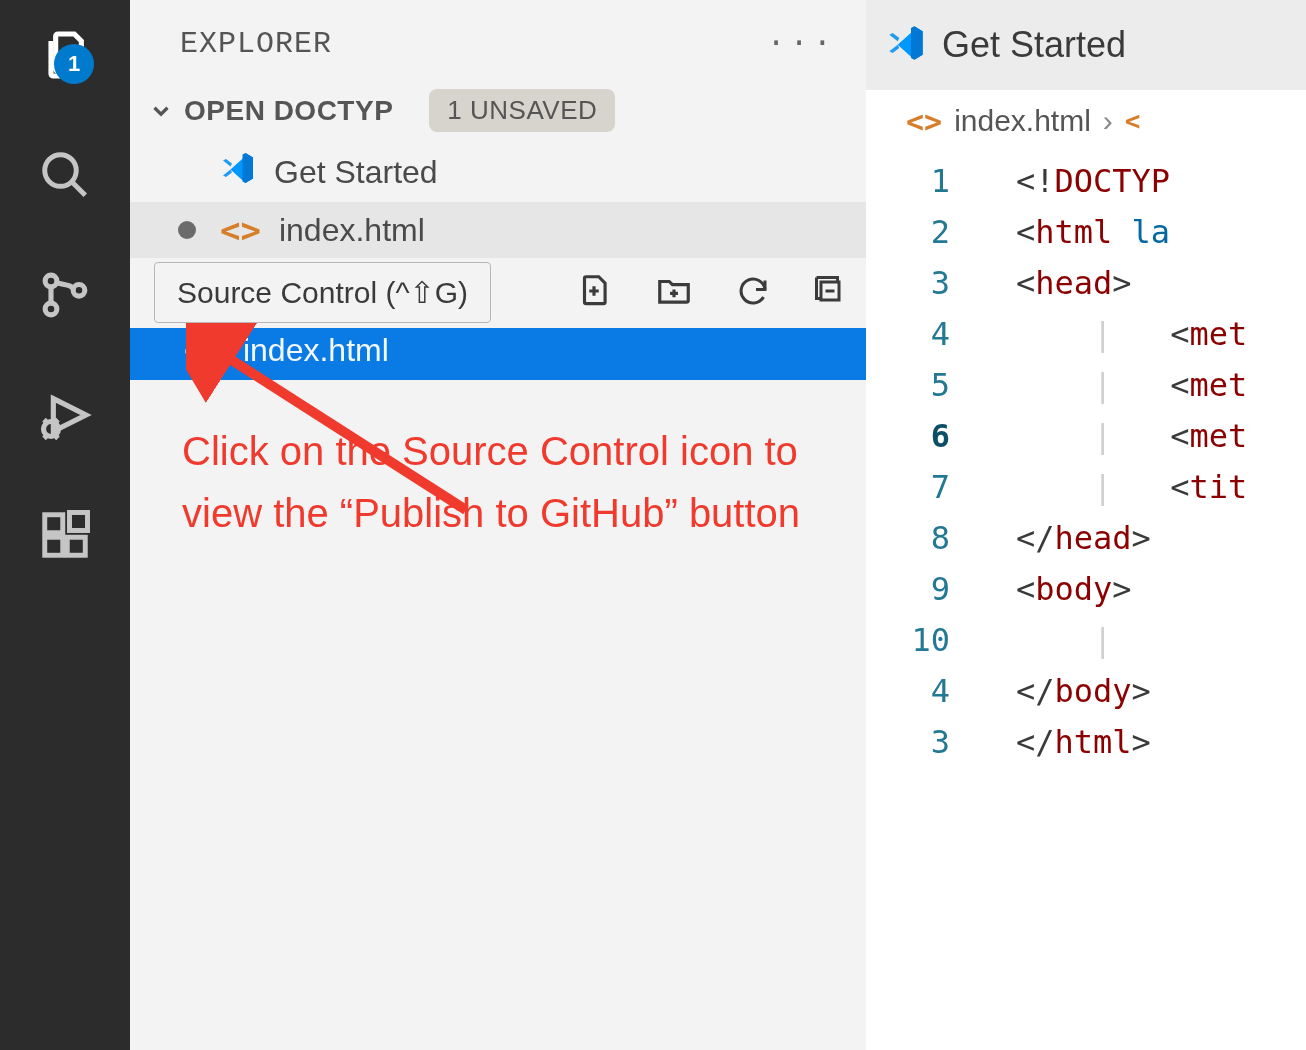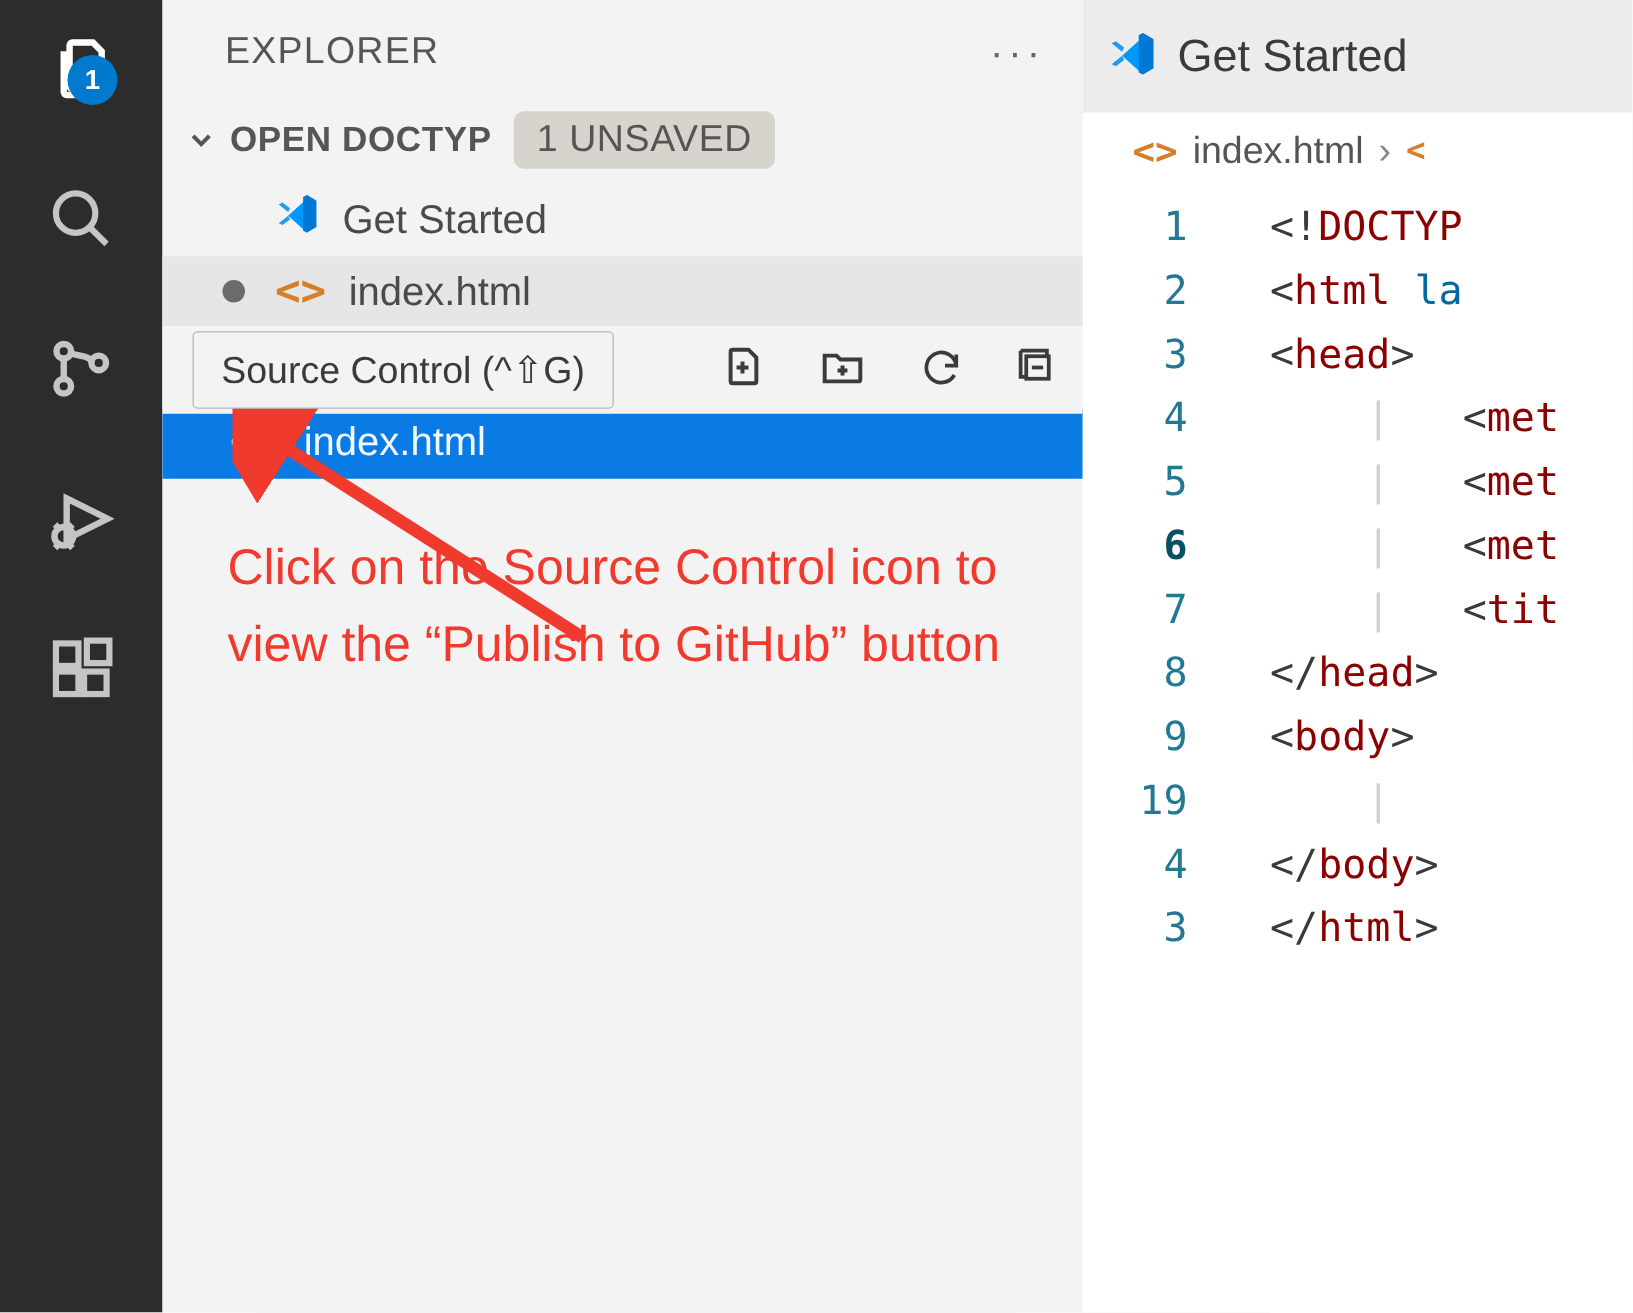--- a/index.html
+++ b/index.html
@@ -48,47 +48,48 @@
   }
   .sidebar {
     width: 736px;
     background: #f3f3f3;
     display: flex;
     flex-direction: column;
     position: relative;
   }
   .sidebar-header {
     display: flex;
-    align-items: flex-start;
+    align-items: flex-end;
     justify-content: space-between;
     padding: 24px 30px 18px 50px;
     color: #555;
     font-size: 30px;
     letter-spacing: 1px;
+    font-family: Liberation Mono, monospace;
   }
   .ellipsis { font-size: 32px; color: #666; letter-spacing: 4px; cursor: pointer; }
   .section-header {
     display: flex;
     align-items: center;
     padding: 10px 18px;
     font-size: 28px;
     font-weight: 700;
     color: #555;
     letter-spacing: 0.5px;
     cursor: pointer;
   }
   .section-header .chevron {
     margin-right: 10px;
     display: inline-flex;
   }
   .unsaved-pill {
-    margin-left: 18px;
+    margin-left: 36px;
     background: #d7d4cd;
     color: #555;
-    font-size: 30px;
+    font-size: 26px;
     font-weight: 500;
     padding: 6px 18px;
     border-radius: 8px;
   }
   .editor-item {
     display: flex;
     align-items: center;
     padding: 8px 0 8px 90px;
     font-size: 32px;
     color: #4a4a4a;
@@ -356,19 +357,19 @@
     <div class="gutter" id="gutter">
         <div>1</div>
         <div>2</div>
         <div>3</div>
         <div>4</div>
         <div>5</div>
         <div class="current">6</div>
         <div>7</div>
         <div>8</div>
         <div>9</div>
-        <div>19</div>
+        <div>10</div>
         <div>4</div>
         <div>3</div>
       </div>
     <div class="code" id="code"><div><span class="punc">&lt;!</span><span class="tag">DOCTYP</span></div><div><span class="punc">&lt;</span><span class="tag">html</span> <span class="attr">la</span></div><div><span class="punc">&lt;</span><span class="tag">head</span><span class="punc">&gt;</span></div><div>    <span class="indent-guide">|</span>   <span class="punc">&lt;</span><span class="tag">met</span></div><div>    <span class="indent-guide">|</span>   <span class="punc">&lt;</span><span class="tag">met</span></div><div>    <span class="indent-guide">|</span>   <span class="punc">&lt;</span><span class="tag">met</span></div><div>    <span class="indent-guide">|</span>   <span class="punc">&lt;</span><span class="tag">tit</span></div><div><span class="punc">&lt;/</span><span class="tag">head</span><span class="punc">&gt;</span></div><div><span class="punc">&lt;</span><span class="tag">body</span><span class="punc">&gt;</span></div><div>    <span class="indent-guide">|</span></div><div><span class="punc">&lt;/</span><span class="tag">body</span><span class="punc">&gt;</span></div><div><span class="punc">&lt;/</span><span class="tag">html</span><span class="punc">&gt;</span></div></div>
   </div>
 </div>
 
 </body></html>

